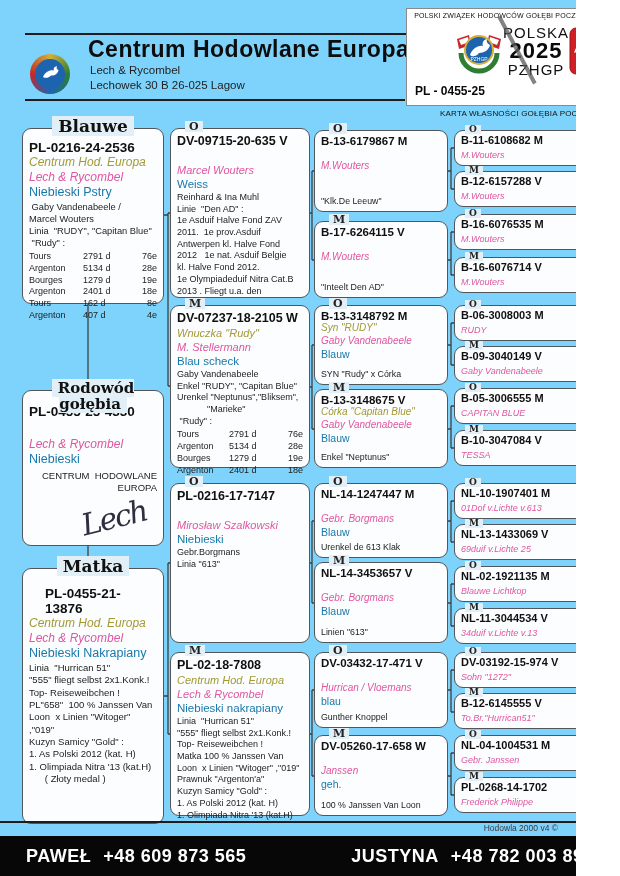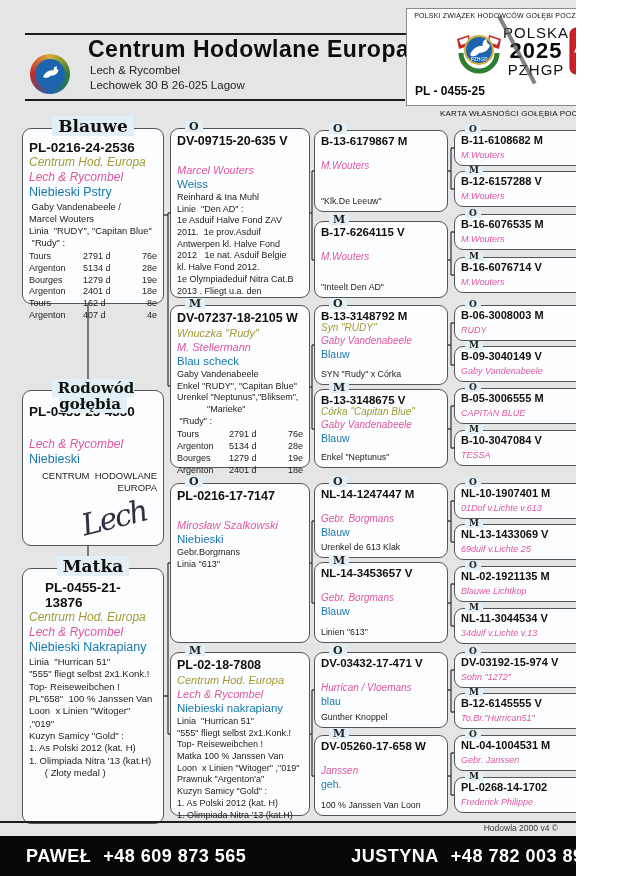--- a/index.html
+++ b/index.html
@@ -1,16 +1,16 @@
 <!DOCTYPE html>
 <html><head>
 <meta charset="utf-8">
 <style>
   html,body{margin:0;padding:0;background:#fff;}
-  .page{position:relative;width:576px;height:876px;background:#e5e5e5;
+  .page{position:relative;width:576px;height:876px;background:#7dd3fc;
         font-family:"Liberation Sans",sans-serif;overflow:hidden;text-decoration:underline;}
   .rule{position:absolute;background:#1c1c1c;}
   
   .hdr-title{position:absolute;left:88px;top:36px;font-size:23px;font-weight:bold;color:#0d0d0d;letter-spacing:.5px;}
   .hdr-sub1{position:absolute;left:90px;top:64px;font-size:11.5px;color:#222;}
   .hdr-sub2{position:absolute;left:90px;top:79px;font-size:11.5px;color:#222;}
   .logo{position:absolute;left:30px;top:54px;width:40px;height:40px;border-radius:50%;
         background:conic-gradient(#d4af37,#2e7d32,#1d64b0,#c62828,#d4af37);
         display:flex;align-items:center;justify-content:center;}
   .logo-inner{width:30px;height:30px;border-radius:50%;background:#1d64b0;display:flex;align-items:center;justify-content:center;}
@@ -189,21 +189,21 @@
     <div class="ring" style="margin-top:8px;">PL-0455-25-4330</div>
     <div class="breeder" style="margin-top:18px;">Lech &amp; Rycombel</div>
     <div class="colorline">Niebieski</div>
     <div class="loft lines">CENTRUM  HODOWLANE
 EUROPA</div>
     <div class="signature">Lech</div>
   </div>
 
   <div class="box g1" style="left:22px;top:568px;width:142px;height:256px;">
     <div class="sect"><span>Matka</span></div>
-    <div class="ring" style="margin-top:6px;padding-left:16px;">PL-0455-21-13876</div>
+    <div class="ring" style="margin-top:12px;padding-left:16px;">PL-0455-21-13876</div>
     <div class="name">Centrum Hod. Europa</div>
     <div class="breeder">Lech &amp; Rycombel</div>
     <div class="colorline">Niebieski Nakrapiany</div>
     <div class="note lines" style="font-size:9.5px;">Linia  "Hurrican 51"
 "555" fliegt selbst 2x1.Konk.!
 Top- Reiseweibchen !
 PL"658"  100 % Janssen Van
 Loon  x Linien "Witoger" ,"019"
 Kuzyn Samicy "Gold" :
 1. As Polski 2012 (kat. H)

